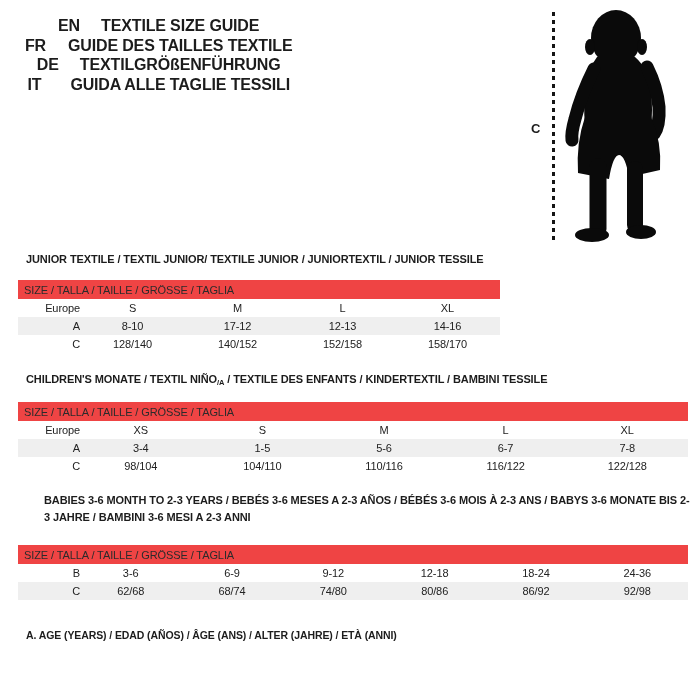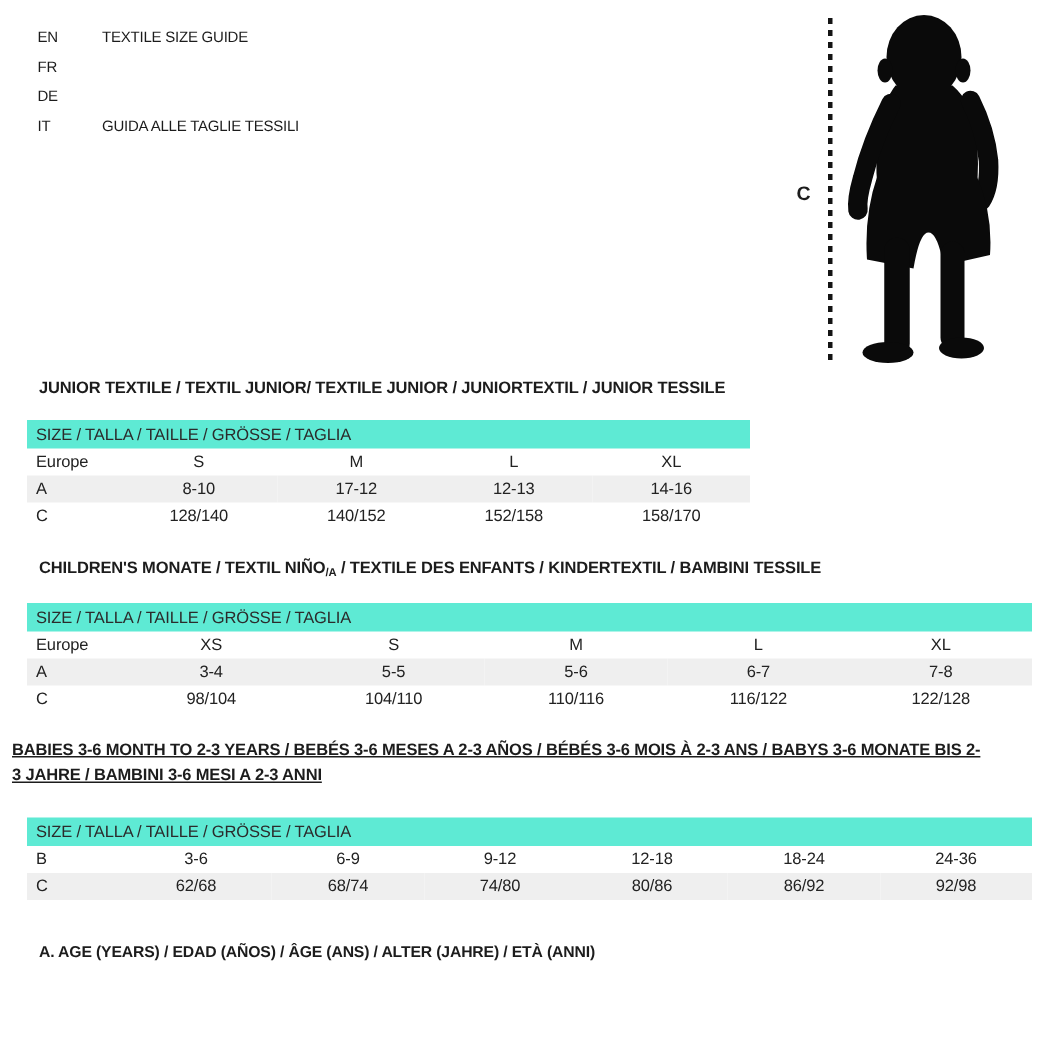--- a/index.html
+++ b/index.html
@@ -6,68 +6,70 @@
   body {
     width:700px; height:700px; position:relative; overflow:hidden;
     background:#ffffff; color:#1c1c1c;
     font-family:"Liberation Sans", sans-serif;
     -webkit-font-smoothing:antialiased;
   }
   .abs { position:absolute; }
 
   
   .lang-block { left:25px; top:16px; }
-  .lang-row { display:flex; font-weight:400; font-size:10px; line-height:19.5px; letter-spacing:-0.15px; }
+  .lang-row { display:flex; font-weight:700; font-size:16px; line-height:19.5px; letter-spacing:-0.15px;justify-content:center; }
   .lang-code { width:43px; }
 
   
   .measure-line {
     left:552px; top:12px; width:3px; height:230px;
     background:repeating-linear-gradient(to bottom,#141414 0 4px,transparent 4px 8px);
   }
   .measure-label { left:531px; top:121px; font-weight:700; font-size:13px; }
   .silhouette { left:560px; top:7px; }
 
   
   .section-title { font-weight:700; font-size:11px; letter-spacing:-0.1px; line-height:14px; }
   .title-junior { left:26px; top:252px; }
   .title-children { left:26px; top:372px; }
-  .title-babies { left:8px; top:492px; width:648px; line-height:16.5px;text-decoration:underline; }
+  .title-babies { left:44px; top:492px; width:648px; line-height:16.5px; }
   .sub-a { font-size:7.5px; vertical-align:-2px; font-weight:700; }
 
   
   table.size-table { border-collapse:collapse; table-layout:fixed; font-size:11px; letter-spacing:-0.1px; }
   .tbl-junior { left:18px; top:280px; width:482px; }
   .tbl-children { left:18px; top:402px; width:670px; }
   .tbl-babies { left:18px; top:545px; width:670px; }
   tr.bar-row td {
-    background:#5eead4; color:#2b2b2b; height:19px;
+    background:#ef4444; color:#2b2b2b; height:19px;
     text-align:left; padding:0 0 0 6px; font-size:11px;
   }
   td { height:18px; padding:0; text-align:center; vertical-align:middle; color:#222; }
-  td.row-label { text-align:left; padding-left:6px; }
+  td.row-label { text-align:right; padding-left:6px; }
   tr.striped td { background:#efefef; }
   col.label-col { width:62px; }
 
   
   .footnotes { left:26px; top:626px; font-weight:700; font-size:10.5px; line-height:18.5px; letter-spacing:-0.1px; }
 </style>
 </head>
 <body>
 
 <div class="abs lang-block">
   <div class="lang-row">
     <span class="lang-code">EN</span>
     <span>TEXTILE SIZE GUIDE</span>
   </div>
   <div class="lang-row">
     <span class="lang-code">FR</span>
+    <span>GUIDE DES TAILLES TEXTILE</span>
   </div>
   <div class="lang-row">
     <span class="lang-code">DE</span>
+    <span>TEXTILGRÖßENFÜHRUNG</span>
   </div>
   <div class="lang-row">
     <span class="lang-code">IT</span>
     <span>GUIDA ALLE TAGLIE TESSILI</span>
   </div>
 </div>
 
 <div class="abs measure-line"></div>
 <div class="abs measure-label">C</div>
 <svg class="abs silhouette" width="132" height="238" viewBox="0 0 130 238" fill="#0a0a0a">
@@ -139,21 +141,21 @@
     <td class="row-label">Europe</td>
     <td>XS</td>
     <td>S</td>
     <td>M</td>
     <td>L</td>
     <td>XL</td>
   </tr>
   <tr class="striped">
     <td class="row-label">A</td>
     <td>3-4</td>
-    <td>5-5</td>
+    <td>1-5</td>
     <td>5-6</td>
     <td>6-7</td>
     <td>7-8</td>
   </tr>
   <tr>
     <td class="row-label">C</td>
     <td>98/104</td>
     <td>104/110</td>
     <td>110/116</td>
     <td>116/122</td>

